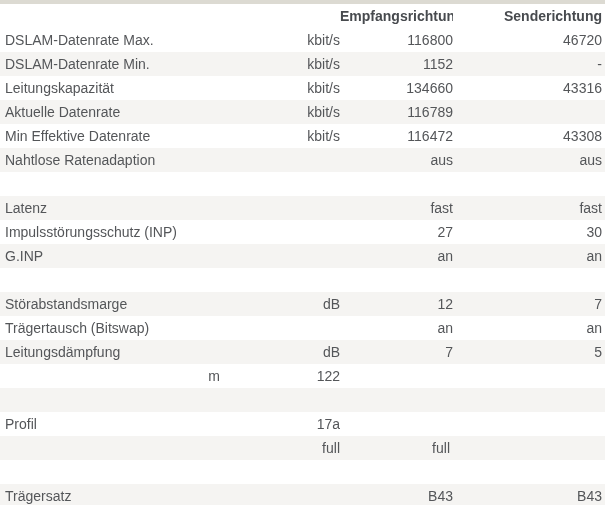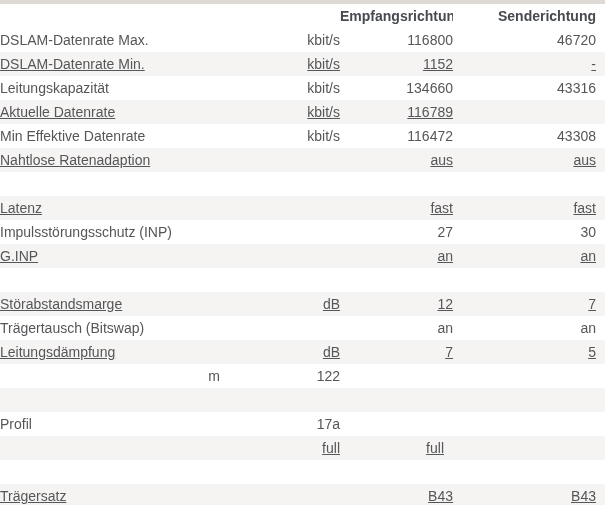--- a/index.html
+++ b/index.html
@@ -28,40 +28,40 @@
   .trow {
     display: grid;
     grid-template-columns: 220px 120px 113px 152px;
     height: 24px;
     line-height: 24px;
     background: #ffffff;
     white-space: nowrap;
   }
   .trow.alt {
     background: var(--alt-bg);
-    text-decoration: underline;
   }
   .trow.header {
     font-weight: bold;
     color: var(--header-color, #474a4e);
   }
   .cell {
     overflow: hidden;
   }
   .cell.label {
+    padding-left: 5px;
   }
   .cell.unit {
     text-align: right;
   }
   .cell.rx {
     text-align: right;
   }
   .cell.tx {
     text-align: right;
-    padding-right: 9px;
+    padding-right: 3px;
   }
 </style>
 </head>
 <body style="--alt-bg: #f5f4f2; --strip-bg: #dcdad2; --text-color: #545659; --header-color: #474a4e;">
 
 <div class="top-strip"></div>
 
 <div class="dsl-table">
   <div class="trow header">
     <div class="cell label"></div>

